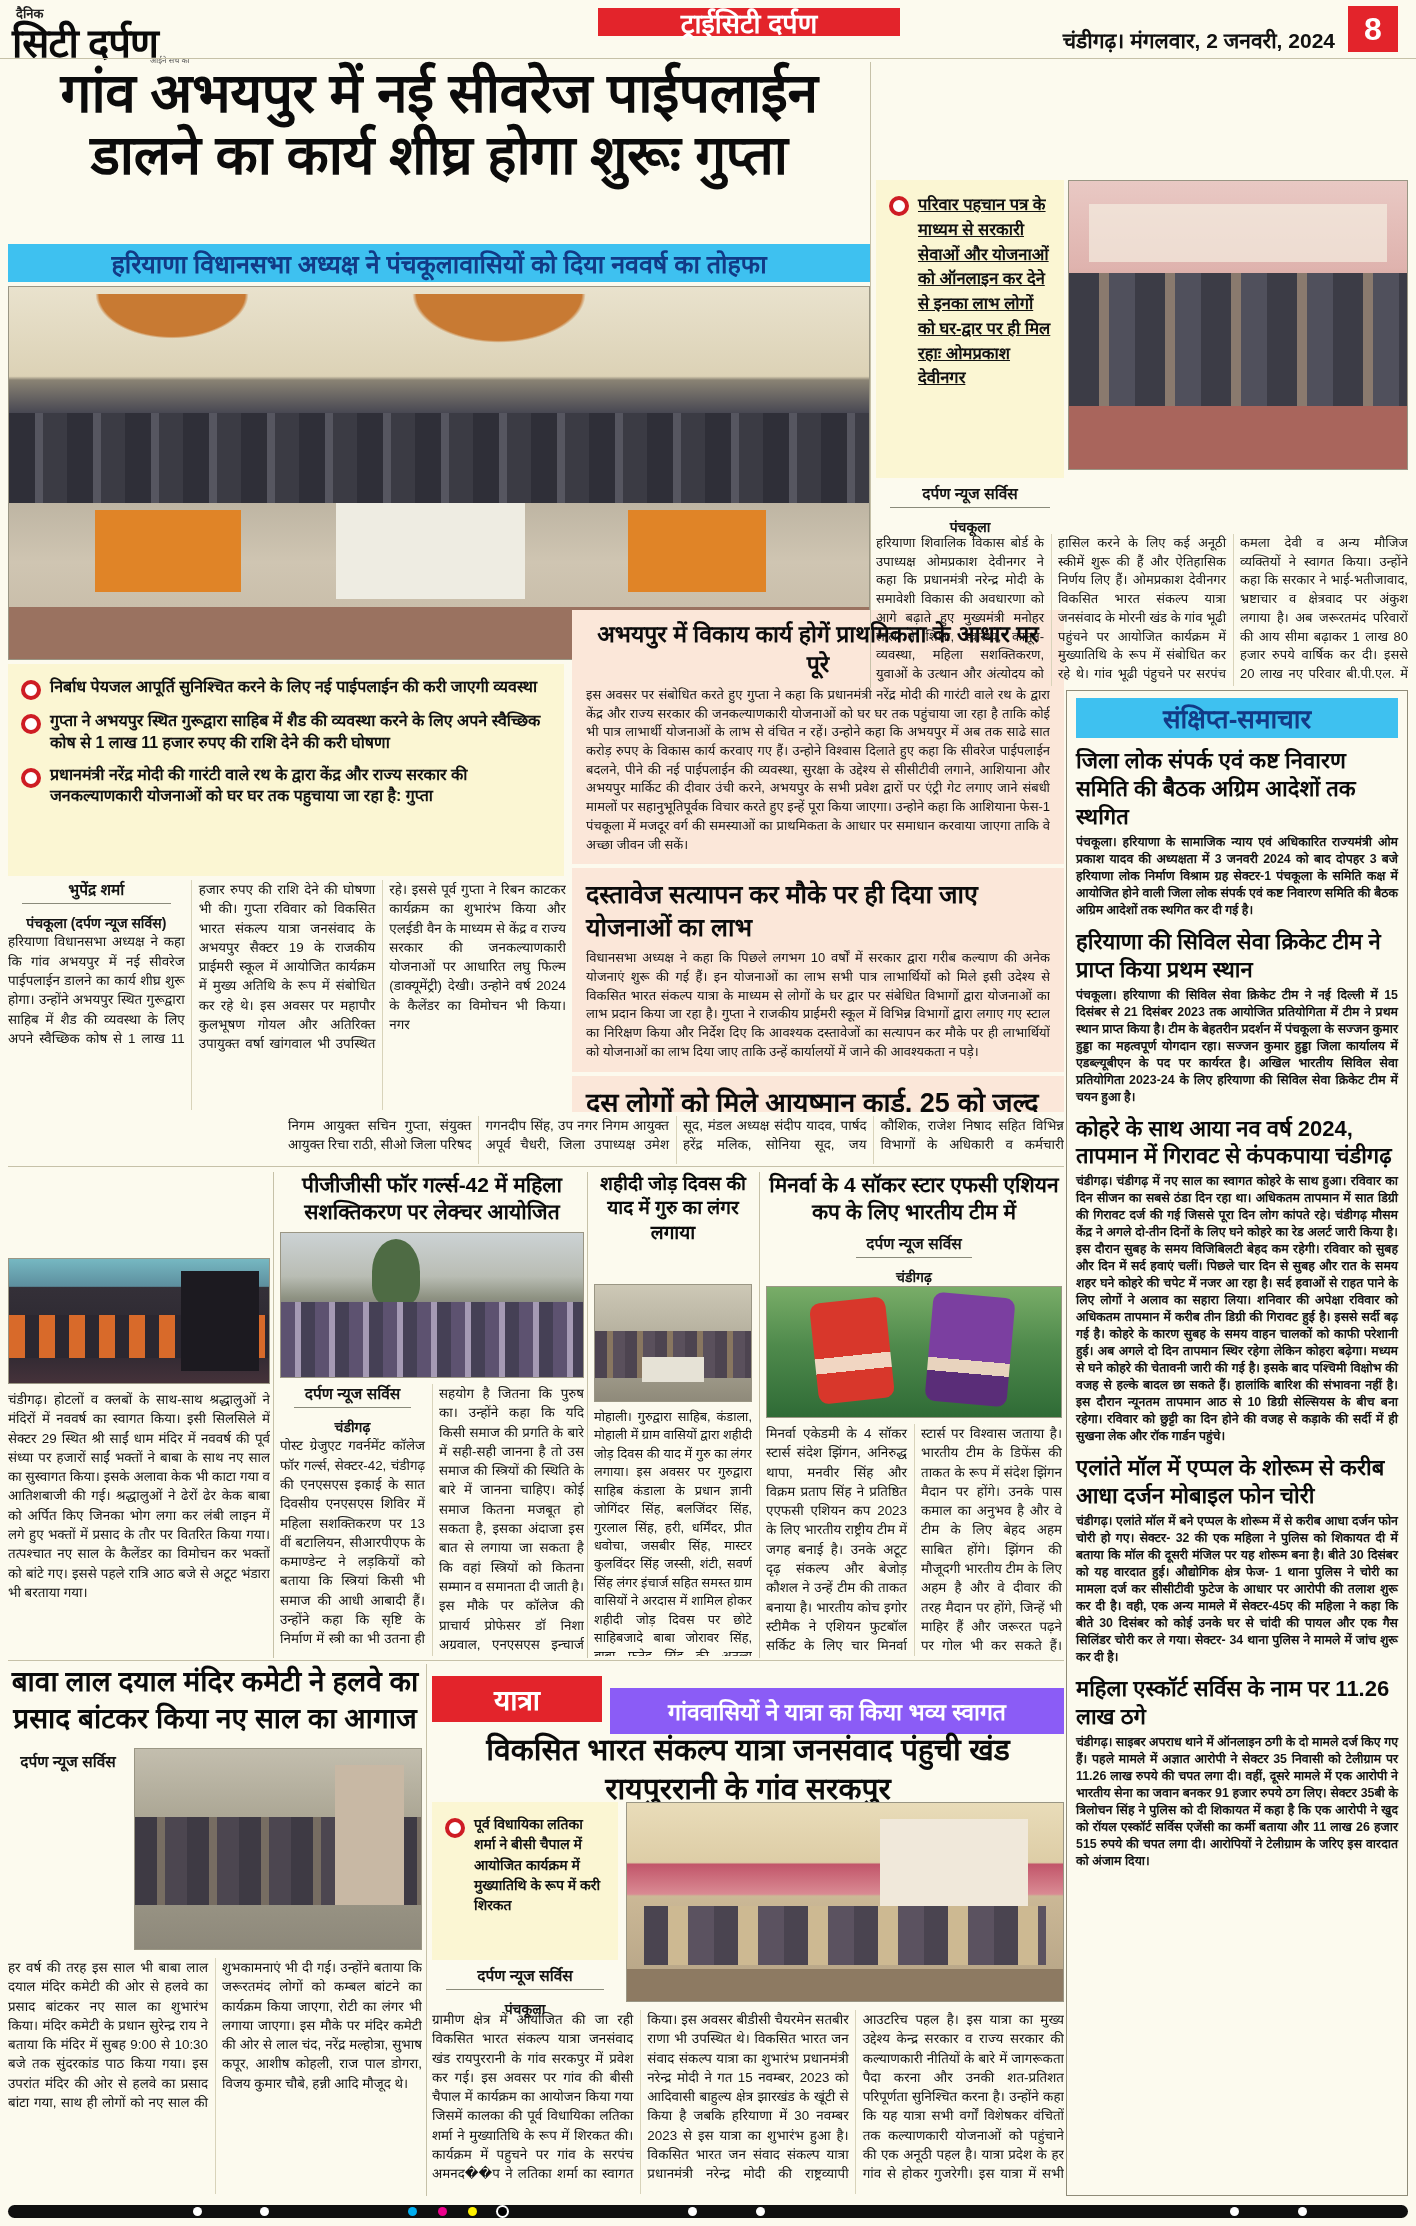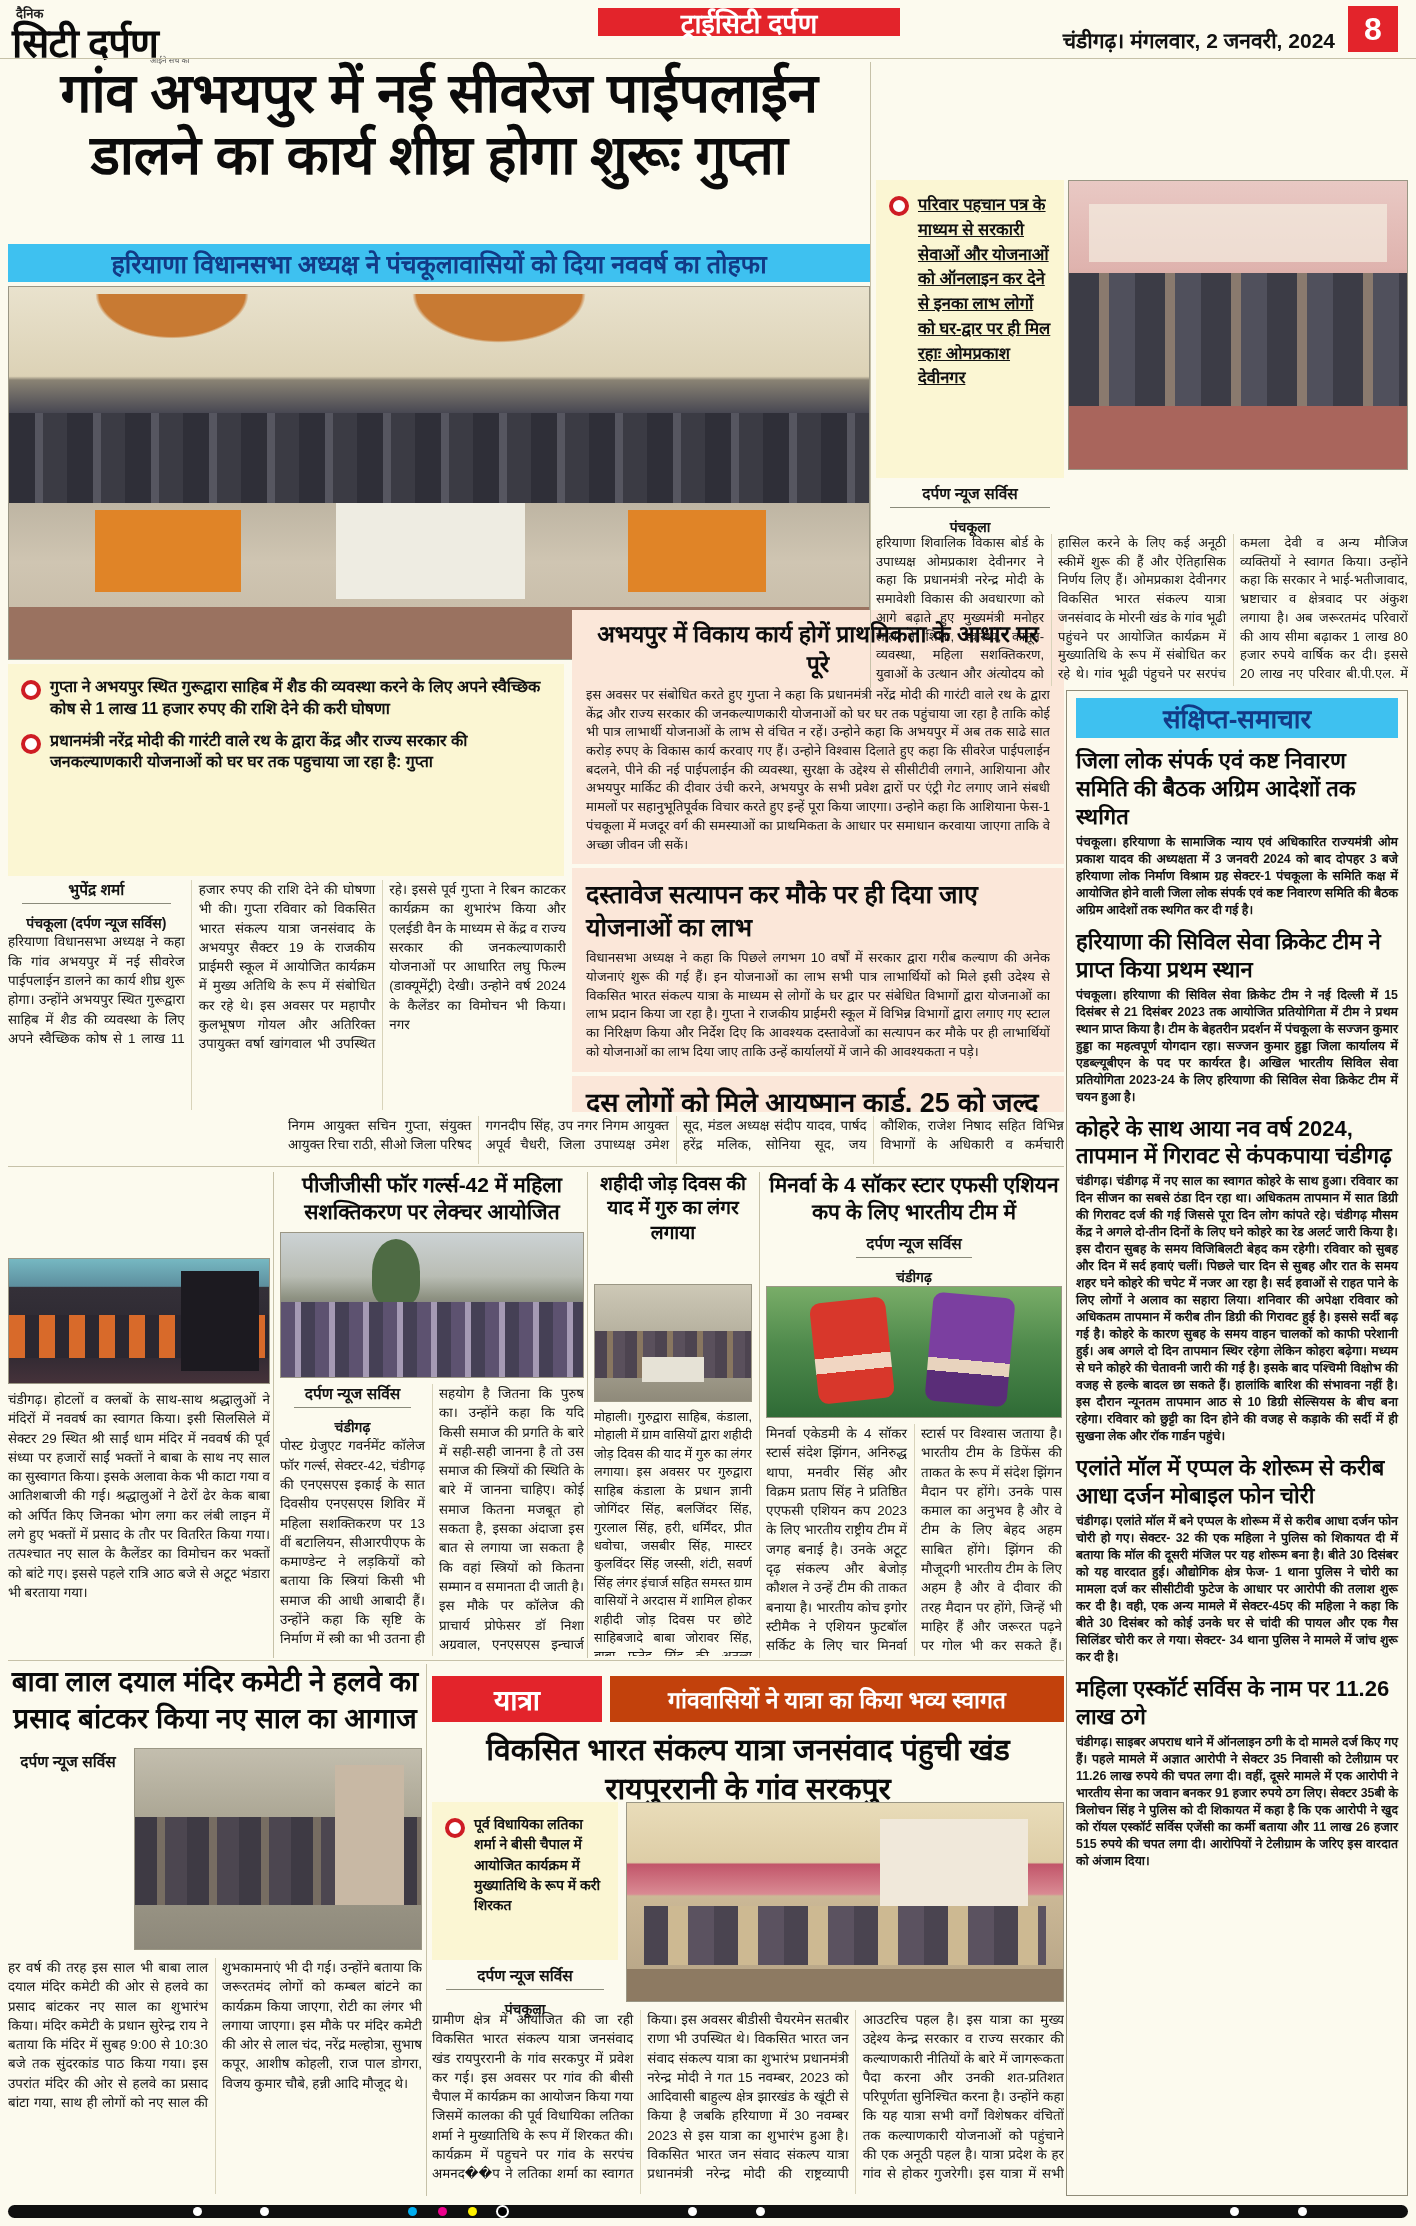--- a/index.html
+++ b/index.html
@@ -3,21 +3,21 @@
 <meta charset="utf-8">
 <style>
   html,body{margin:0;padding:0;background:#8a8a84;}
   .page{position:relative;width:1416px;height:2226px;margin:0 auto;background:#fcfaee;
         font-family:"Liberation Sans","DejaVu Sans",sans-serif;color:#141414;overflow:hidden;}
   .abs{position:absolute;box-sizing:border-box;}
   .center{text-align:center;}
   .hl{font-weight:900;color:#0b0b0b;letter-spacing:-.4px;}
   .cyan-band{background:#3ec1f0;color:#123a86;font-weight:800;display:flex;align-items:center;justify-content:center;}
   .redbox{background:#e3242b;color:#fff;font-weight:800;display:flex;align-items:center;justify-content:center;}
-  .bluebox{background:#c2410c;color:#fff;font-weight:800;display:flex;align-items:center;justify-content:center;text-align:center;}
+  .bluebox{background:#8b5cf6;color:#fff;font-weight:800;display:flex;align-items:center;justify-content:center;text-align:center;margin-top:12px;}
   .ybox{background:#fbf6d3;padding:12px 13px;}
   .pinkwrap{display:flex;flex-direction:column;gap:4px;overflow:hidden;}
   .pbox{background:#fbe7d9;padding:8px 14px 10px;}
   .pbox .pbh{font-weight:900;font-size:23px;line-height:1.3;margin:2px 0 6px;color:#0b0b0b;}
   .body-txt{font-size:13.4px;line-height:1.44;text-align:justify;overflow:hidden;column-gap:14px;column-rule:1px solid #d8d3ba;}
   .bullet{display:flex;gap:9px;margin-bottom:10px;}
   .ring{flex:0 0 12px;width:12px;height:12px;border:4px solid #ce1c24;border-radius:50%;margin-top:4px;background:#fff;}
   .btxt{font-weight:700;font-size:16px;line-height:1.36;color:#111;}
   .byline{text-align:center;font-weight:800;font-size:15.5px;line-height:1.3;}
   .bl-place{display:block;font-weight:700;font-size:14px;border-top:1px solid #8a8a7a;margin:3px 14px 0;padding-top:10px;}
@@ -56,20 +56,24 @@
     <span style="left:0;top:34%;width:100%;height:24%;background:repeating-linear-gradient(90deg,#2f2f38 0 26px,#565660 26px 34px,#3b3b44 34px 58px);"></span>
     <span style="left:10%;top:60%;width:17%;height:22%;background:#e08427;"></span>
     <span style="left:38%;top:58%;width:22%;height:26%;background:#eeece2;"></span>
     <span style="left:72%;top:60%;width:16%;height:22%;background:#e08427;"></span>
     <span style="left:0;top:86%;width:100%;height:14%;background:#9a7260;"></span>
   </div>
 
   <div class="abs ybox" style="left:8px;top:664px;width:556px;height:212px;overflow:hidden;">
     <div class="bullet">
       <span class="ring"></span>
+      <span class="btxt">निर्बाध पेयजल आपूर्ति सुनिश्चित करने के लिए नई पाईपलाईन की करी जाएगी व्यवस्था</span>
+    </div>
+    <div class="bullet">
+      <span class="ring"></span>
       <span class="btxt">गुप्ता ने अभयपुर स्थित गुरूद्वारा साहिब में शैड की व्यवस्था करने के लिए अपने स्वैच्छिक कोष से 1 लाख 11 हजार रुपए की राशि देने की करी घोषणा</span>
     </div>
     <div class="bullet">
       <span class="ring"></span>
       <span class="btxt">प्रधानमंत्री नरेंद्र मोदी की गारंटी वाले रथ के द्वारा केंद्र और राज्य सरकार की जनकल्याणकारी योजनाओं को घर घर तक पहुचाया जा रहा है: गुप्ता</span>
     </div>
   </div>
 
   <div class="abs pinkwrap" style="left:572px;top:610px;width:492px;height:502px;">
     <div class="pbox">

